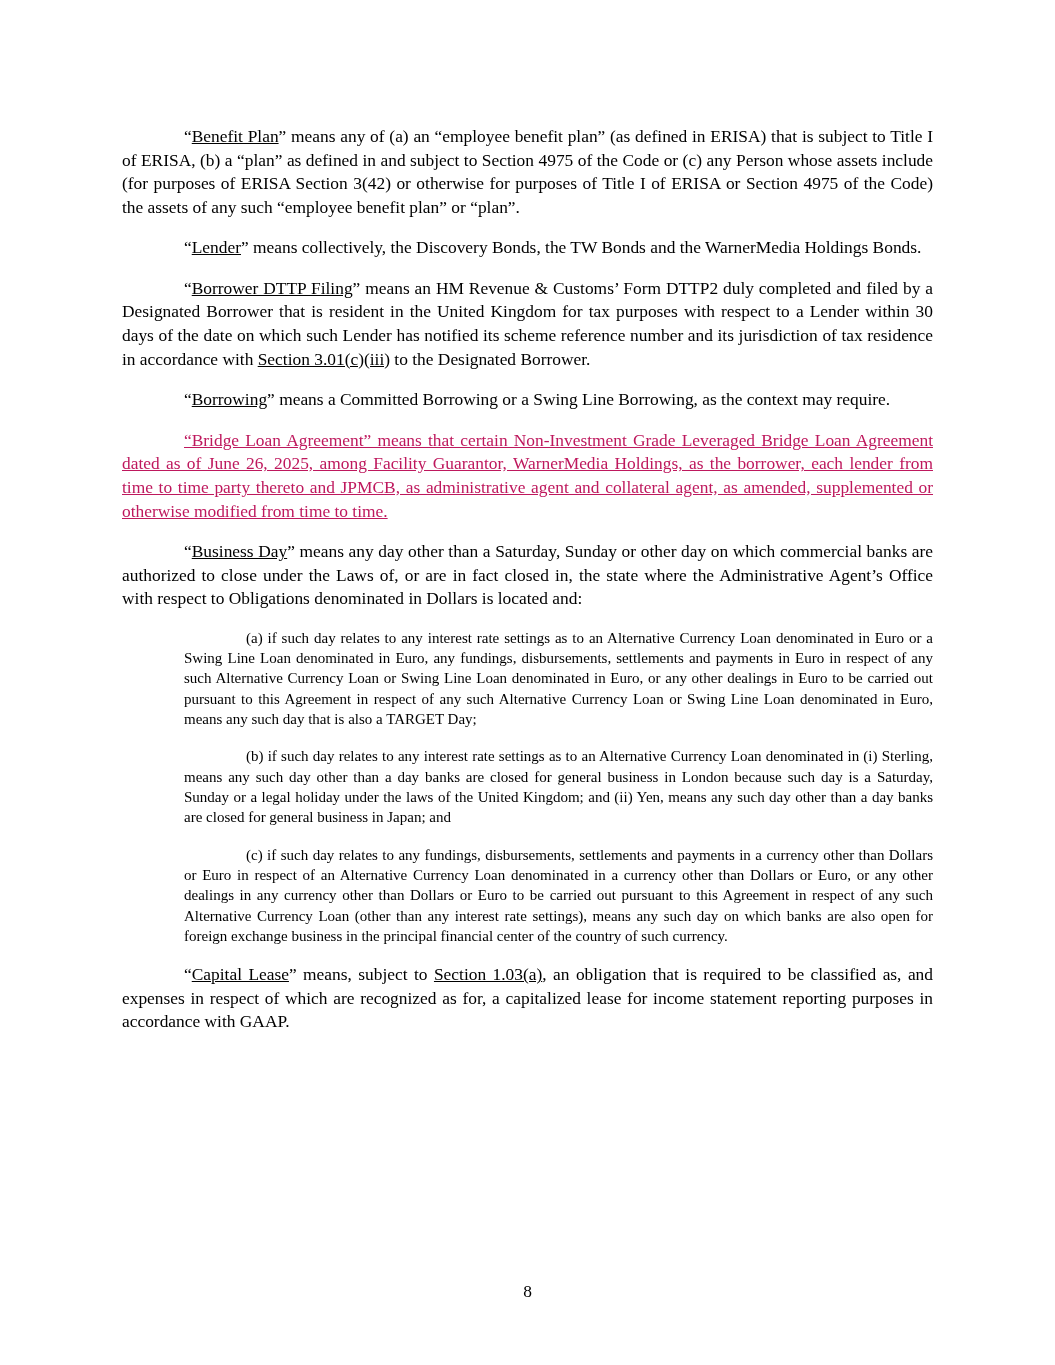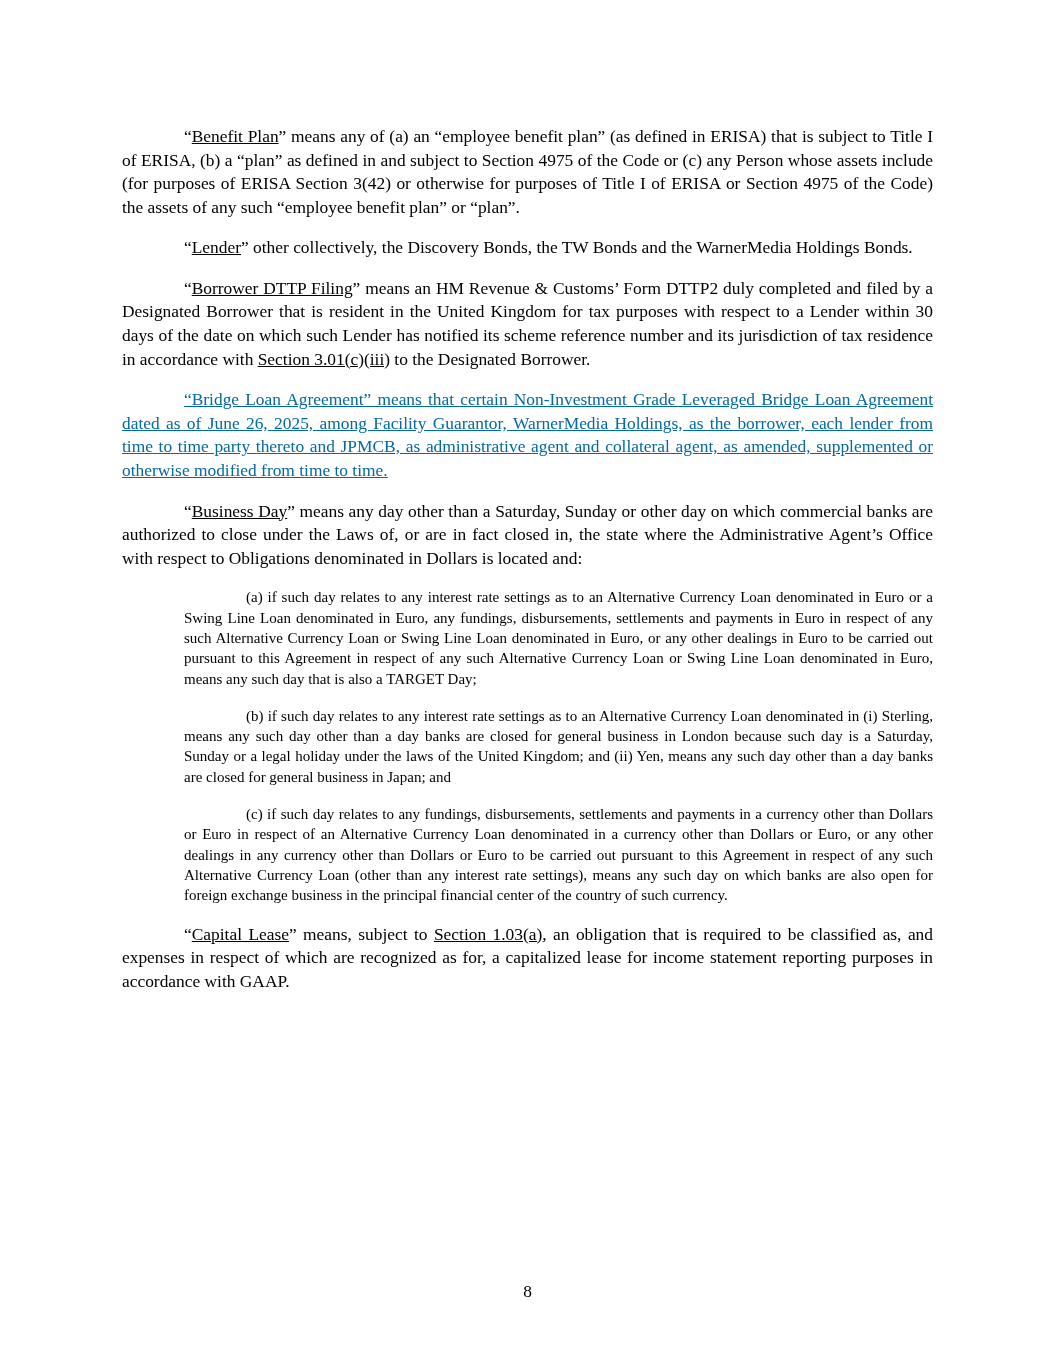--- a/index.html
+++ b/index.html
@@ -32,44 +32,45 @@
   .sub {
     font-size: 15px;
     line-height: 1.355;
     text-align: justify;
     margin: 0 0 17px 0;
     padding-left: 62px;
     text-indent: 62px;
   }
   .u { text-decoration: underline; }
   .para.amend-para {
-    color: #0369a1;
+    color: #be185d;
   }
   .para.amend-para span { text-decoration: underline; }
   .footer {
     position: absolute;
     left: 0;
     right: 0;
     bottom: 48px;
     text-align: center;
     font-size: 17.4px;
   }
 </style>
 </head>
 <body>
 
 <div class="page">
 
   <p class="para"><span>“</span><span class="u">Benefit Plan</span><span>” means any of (a) an “employee benefit plan” (as defined in ERISA) that is subject to Title I of ERISA, (b) a “plan” as defined in and subject to Section 4975 of the Code or (c) any Person whose assets include (for purposes of ERISA Section 3(42) or otherwise for purposes of Title I of ERISA or Section 4975 of the Code) the assets of any such “employee benefit plan” or “plan”.</span></p>
 
-  <p class="para"><span>“</span><span class="u">Lender</span><span>” other collectively, the Discovery Bonds, the TW Bonds and the WarnerMedia Holdings Bonds.</span></p>
+  <p class="para"><span>“</span><span class="u">Lender</span><span>” means collectively, the Discovery Bonds, the TW Bonds and the WarnerMedia Holdings Bonds.</span></p>
 
 
   <p class="para"><span>“</span><span class="u">Borrower DTTP Filing</span><span>” means an HM Revenue &amp; Customs’ Form DTTP2 duly completed and filed by a Designated Borrower that is resident in the United Kingdom for tax purposes with respect to a Lender within 30 days of the date on which such Lender has notified its scheme reference number and its jurisdiction of tax residence in accordance with </span><span class="u">Section 3.01(c)(iii)</span><span> to the Designated Borrower.</span></p>
 
+  <p class="para"><span>“</span><span class="u">Borrowing</span><span>” means a Committed Borrowing or a Swing Line Borrowing, as the context may require.</span></p>
 
   <p class="para amend-para"><span>“Bridge Loan Agreement” means that certain Non-Investment Grade Leveraged Bridge Loan Agreement dated as of June 26, 2025, among Facility Guarantor, WarnerMedia Holdings, as the borrower, each lender from time to time party thereto and JPMCB, as administrative agent and collateral agent, as amended, supplemented or otherwise modified from time to time.</span></p>
 
   <p class="para"><span>“</span><span class="u">Business Day</span><span>” means any day other than a Saturday, Sunday or other day on which commercial banks are authorized to close under the Laws of, or are in fact closed in, the state where the Administrative Agent’s Office with respect to Obligations denominated in Dollars is located and:</span></p>
 
   <p class="sub">(a) if such day relates to any interest rate settings as to an Alternative Currency Loan denominated in Euro or a Swing Line Loan denominated in Euro, any fundings, disbursements, settlements and payments in Euro in respect of any such Alternative Currency Loan or Swing Line Loan denominated in Euro, or any other dealings in Euro to be carried out pursuant to this Agreement in respect of any such Alternative Currency Loan or Swing Line Loan denominated in Euro, means any such day that is also a TARGET Day;</p>
 
   <p class="sub">(b) if such day relates to any interest rate settings as to an Alternative Currency Loan denominated in (i) Sterling, means any such day other than a day banks are closed for general business in London because such day is a Saturday, Sunday or a legal holiday under the laws of the United Kingdom; and (ii) Yen, means any such day other than a day banks are closed for general business in Japan; and</p>
 
   <p class="sub">(c) if such day relates to any fundings, disbursements, settlements and payments in a currency other than Dollars or Euro in respect of an Alternative Currency Loan denominated in a currency other than Dollars or Euro, or any other dealings in any currency other than Dollars or Euro to be carried out pursuant to this Agreement in respect of any such Alternative Currency Loan (other than any interest rate settings), means any such day on which banks are also open for foreign exchange business in the principal financial center of the country of such currency.</p>

